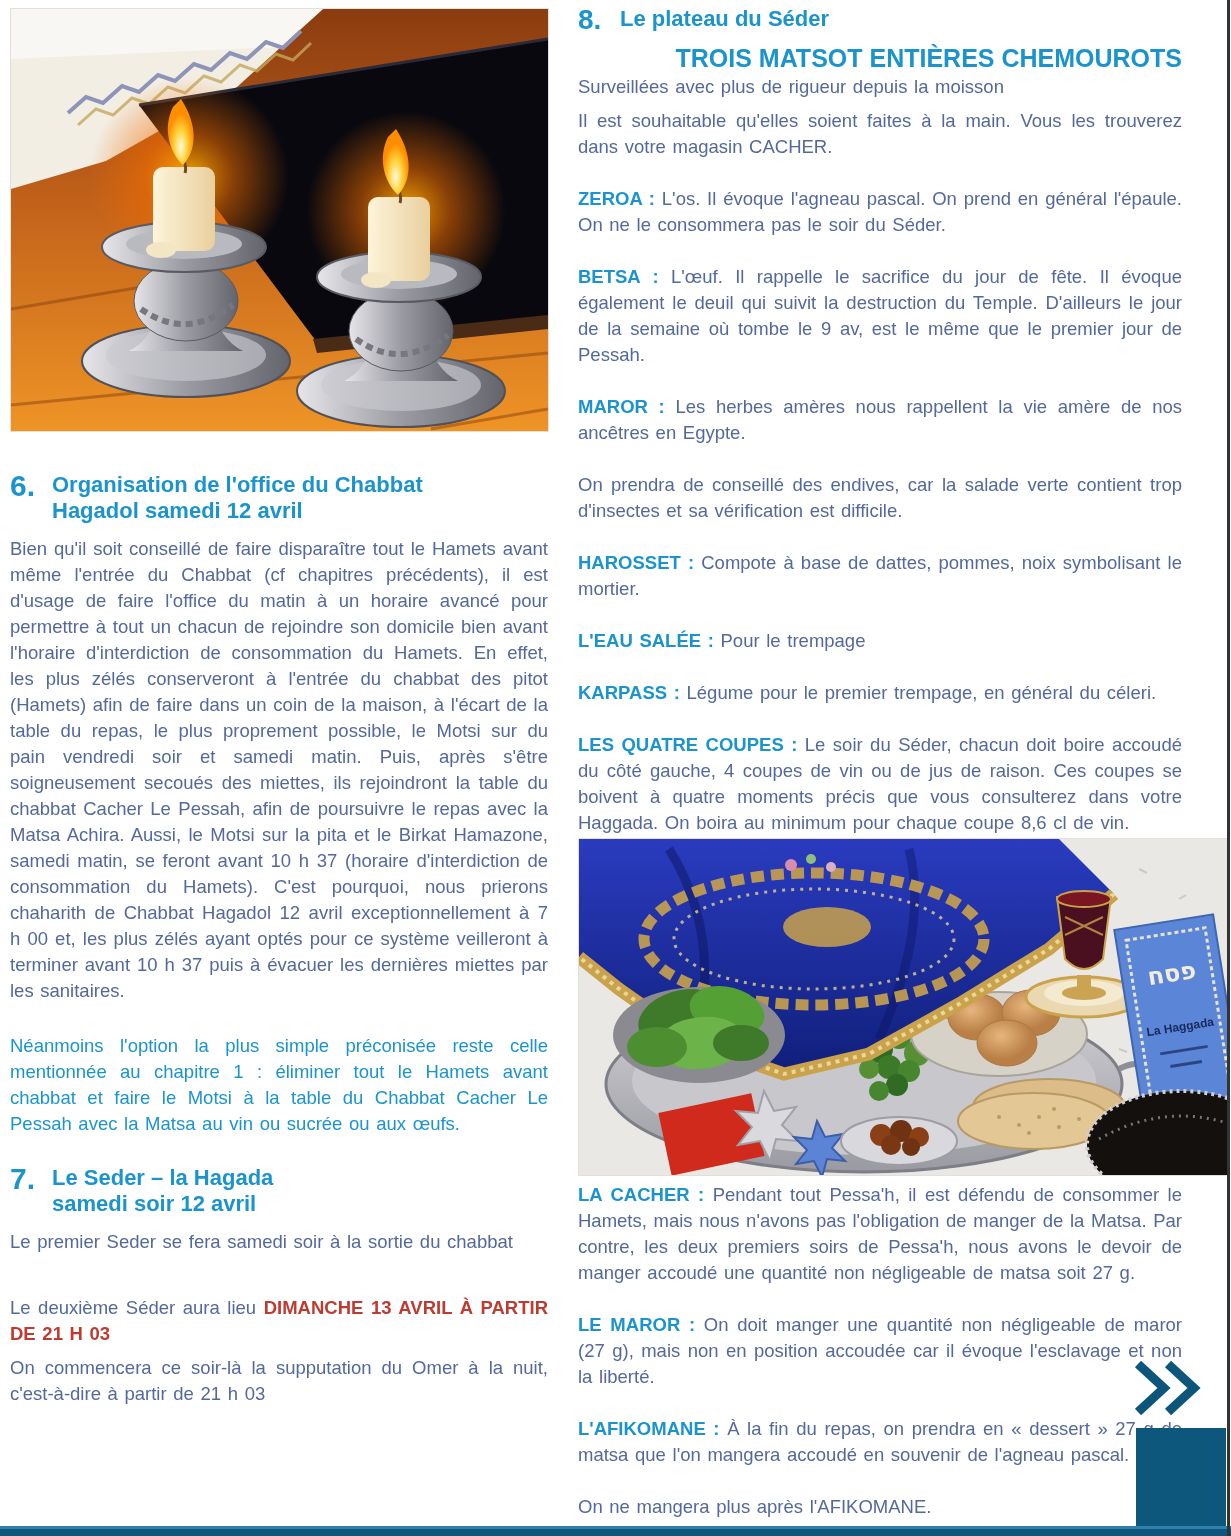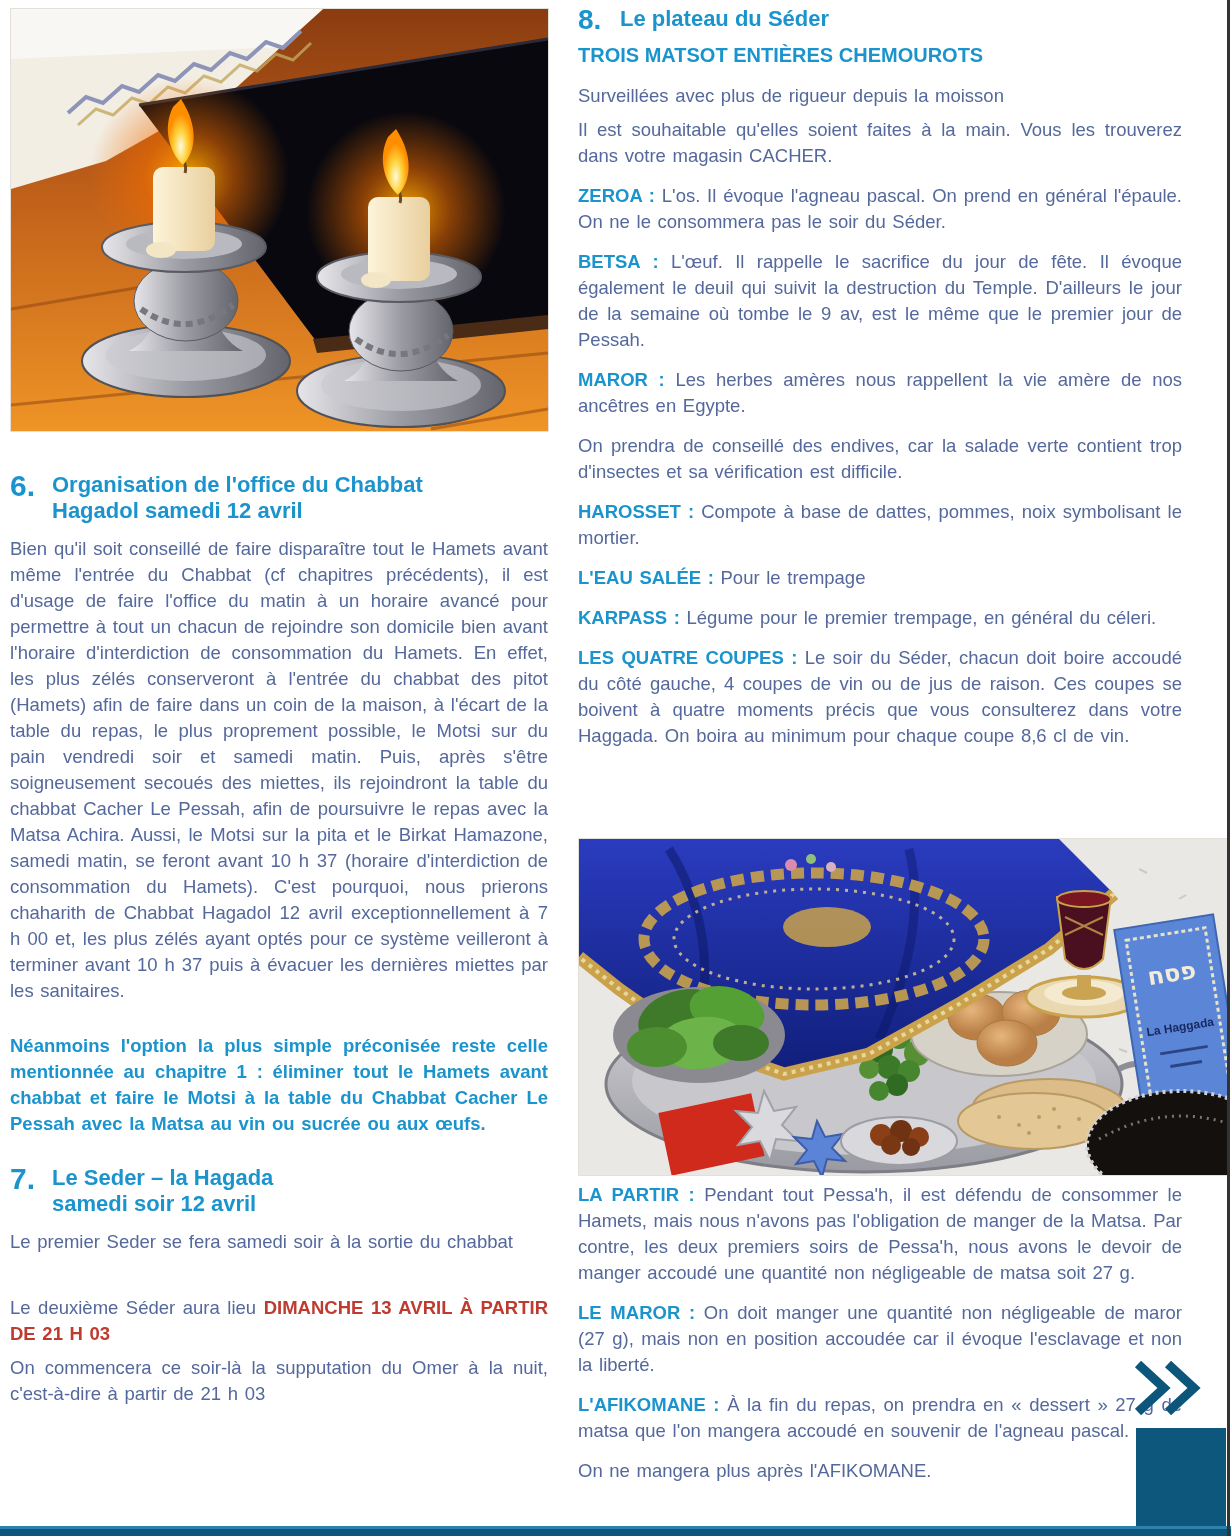--- a/index.html
+++ b/index.html
@@ -22,26 +22,26 @@
   .col{position:absolute;}
   #left-col{left:10px;top:472px;width:538px;}
   #right-col{left:578px;top:6px;width:604px;}
   #right-col-bottom{left:578px;top:1182px;width:604px;}
   .sec-head{display:flex;align-items:flex-start;color:var(--cyan);margin:0;}
   .sec-num{font-weight:bold;font-size:30px;line-height:28px;width:42px;flex:none;}
   .sec-num.small{font-size:28px;}
   .sec-title{font-weight:bold;font-size:22px;line-height:26px;}
   .bt{font-size:18.5px;line-height:26px;color:var(--body);text-align:justify;
       word-spacing:1.5px;margin:0;}
-  .m12{margin-top:12px;} .m8{margin-top:8px;} .m10{margin-top:14px;}
+  .m12{margin-top:12px;} .m8{margin-top:8px;} .m10{margin-top:26px;}
   .m28{margin-top:28px;} .m40{margin-top:40px;} .m4{margin-top:4px;}
-  .bold-cyan{color:var(--cyan);font-weight:bold;margin-top:29px;}
+  .bold-cyan{color:var(--cyan);font-weight:normal;margin-top:29px;}
   .term{color:var(--cyan);font-weight:bold;}
   .red{color:var(--red);font-weight:bold;}
-  .subhead{font-size:20px;font-weight:bold;color:var(--cyan);margin:10px 0 16px;}
+  .subhead{font-size:25px;font-weight:bold;color:var(--cyan);margin:10px 0 1px;text-align:right;}
   
   .bottom-bar{position:absolute;left:0;right:0;bottom:0;height:7px;background:#0f567d;
               border-top:3px solid #2e81ad;}
   .corner-rect{position:absolute;left:1136px;top:1428px;width:90px;height:108px;
                background:var(--deep);}
   .chevrons{position:absolute;left:1128px;top:1356px;width:76px;height:64px;}
   .edge-line{position:absolute;right:1px;top:0;width:3px;height:100%;background:#333333;}
 </style>
 </head>
 <body>
@@ -280,21 +280,21 @@
       </g>
       <g>
         <ellipse cx="602" cy="306" rx="94" ry="54" fill="#14100d" stroke="#cfcfd6" stroke-width="4" stroke-dasharray="3 4"></ellipse>
         <path d="M520,300 Q600,255 682,298" fill="none" stroke="#8f8f99" stroke-width="3" stroke-dasharray="2 5" opacity=".8"></path>
       </g>
     </svg>
   </figure>
 
   <div class="col" id="right-col-bottom">
     <p class="bt">
-      <span class="term">LA PARTIR : </span><span>Pendant tout Pessa'h, il est défendu de consommer le Hamets, mais nous n'avons pas l'obligation de manger de la Matsa. Par contre, les deux premiers soirs de Pessa'h, nous avons le devoir de manger accoudé une quantité non négligeable de matsa soit 27 g.</span>
+      <span class="term">LA CACHER : </span><span>Pendant tout Pessa'h, il est défendu de consommer le Hamets, mais nous n'avons pas l'obligation de manger de la Matsa. Par contre, les deux premiers soirs de Pessa'h, nous avons le devoir de manger accoudé une quantité non négligeable de matsa soit 27 g.</span>
     </p>
     <p class="bt m10">
       <span class="term">LE MAROR : </span><span>On doit manger une quantité non négligeable de maror (27 g), mais non en position accoudée car il évoque l'esclavage et non la liberté.</span>
     </p>
     <p class="bt m10">
       <span class="term">L'AFIKOMANE : </span><span>À la fin du repas, on prendra en « dessert » 27 g de matsa que l'on mangera accoudé en souvenir de l'agneau pascal.</span>
     </p>
     <p class="bt m10">On ne mangera plus après l'AFIKOMANE.</p>
   </div>
 

